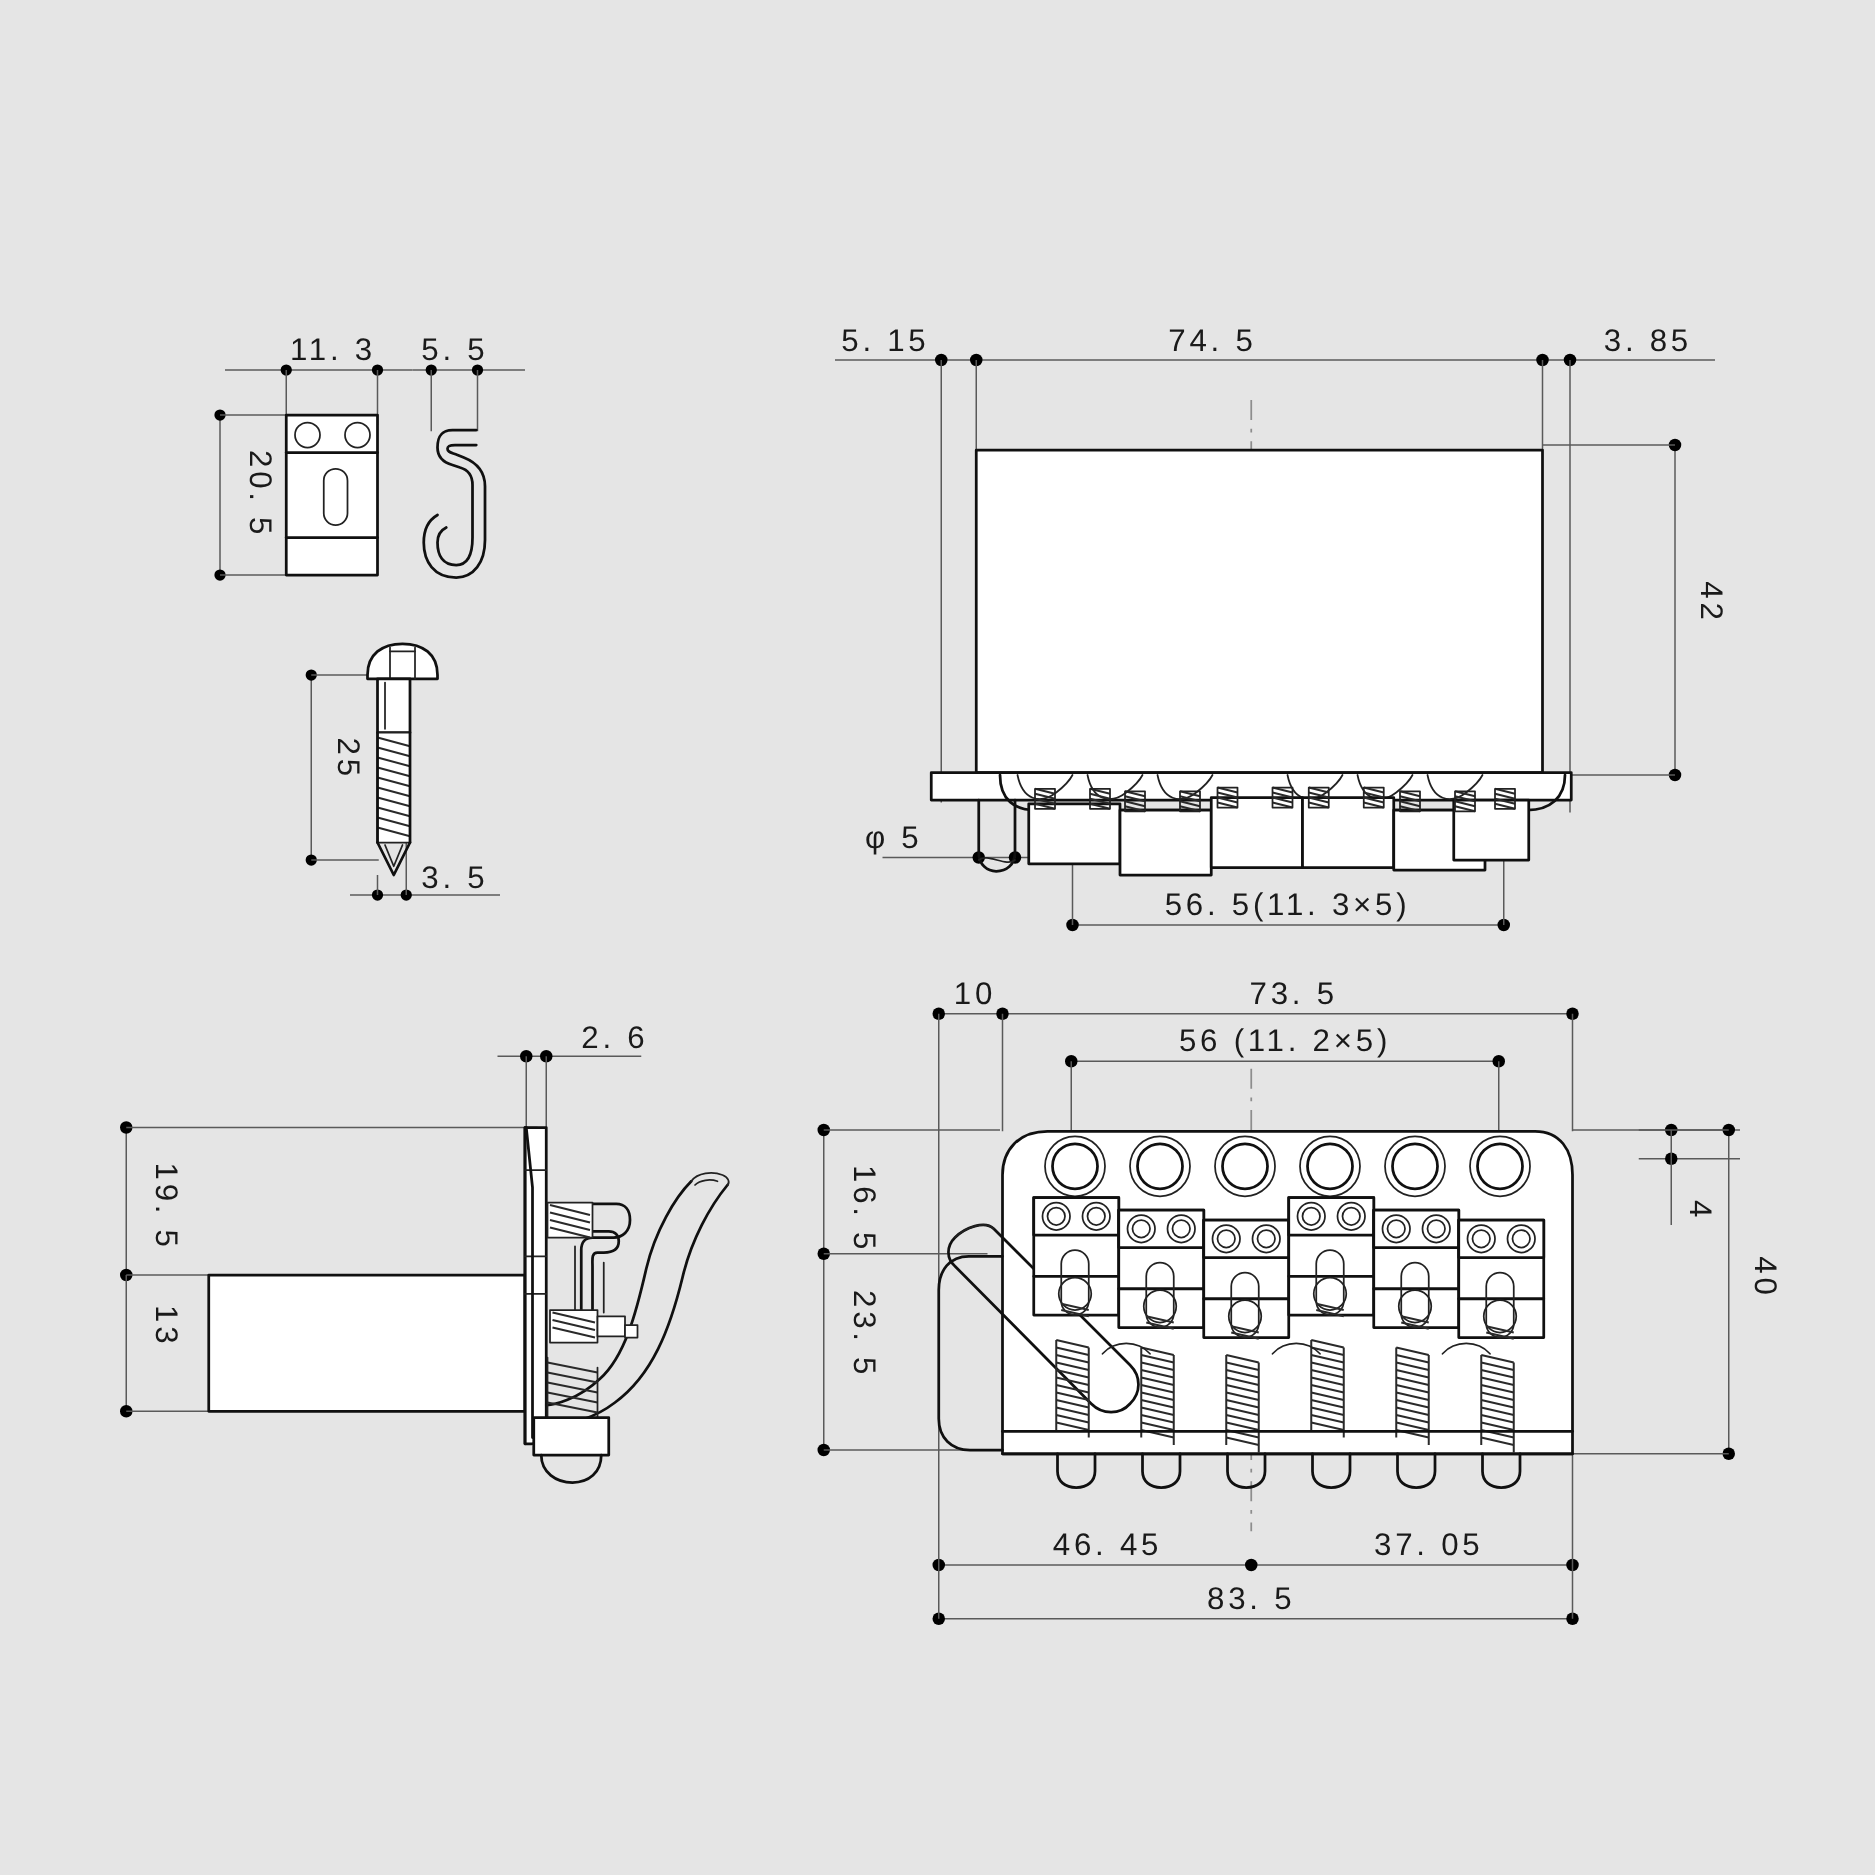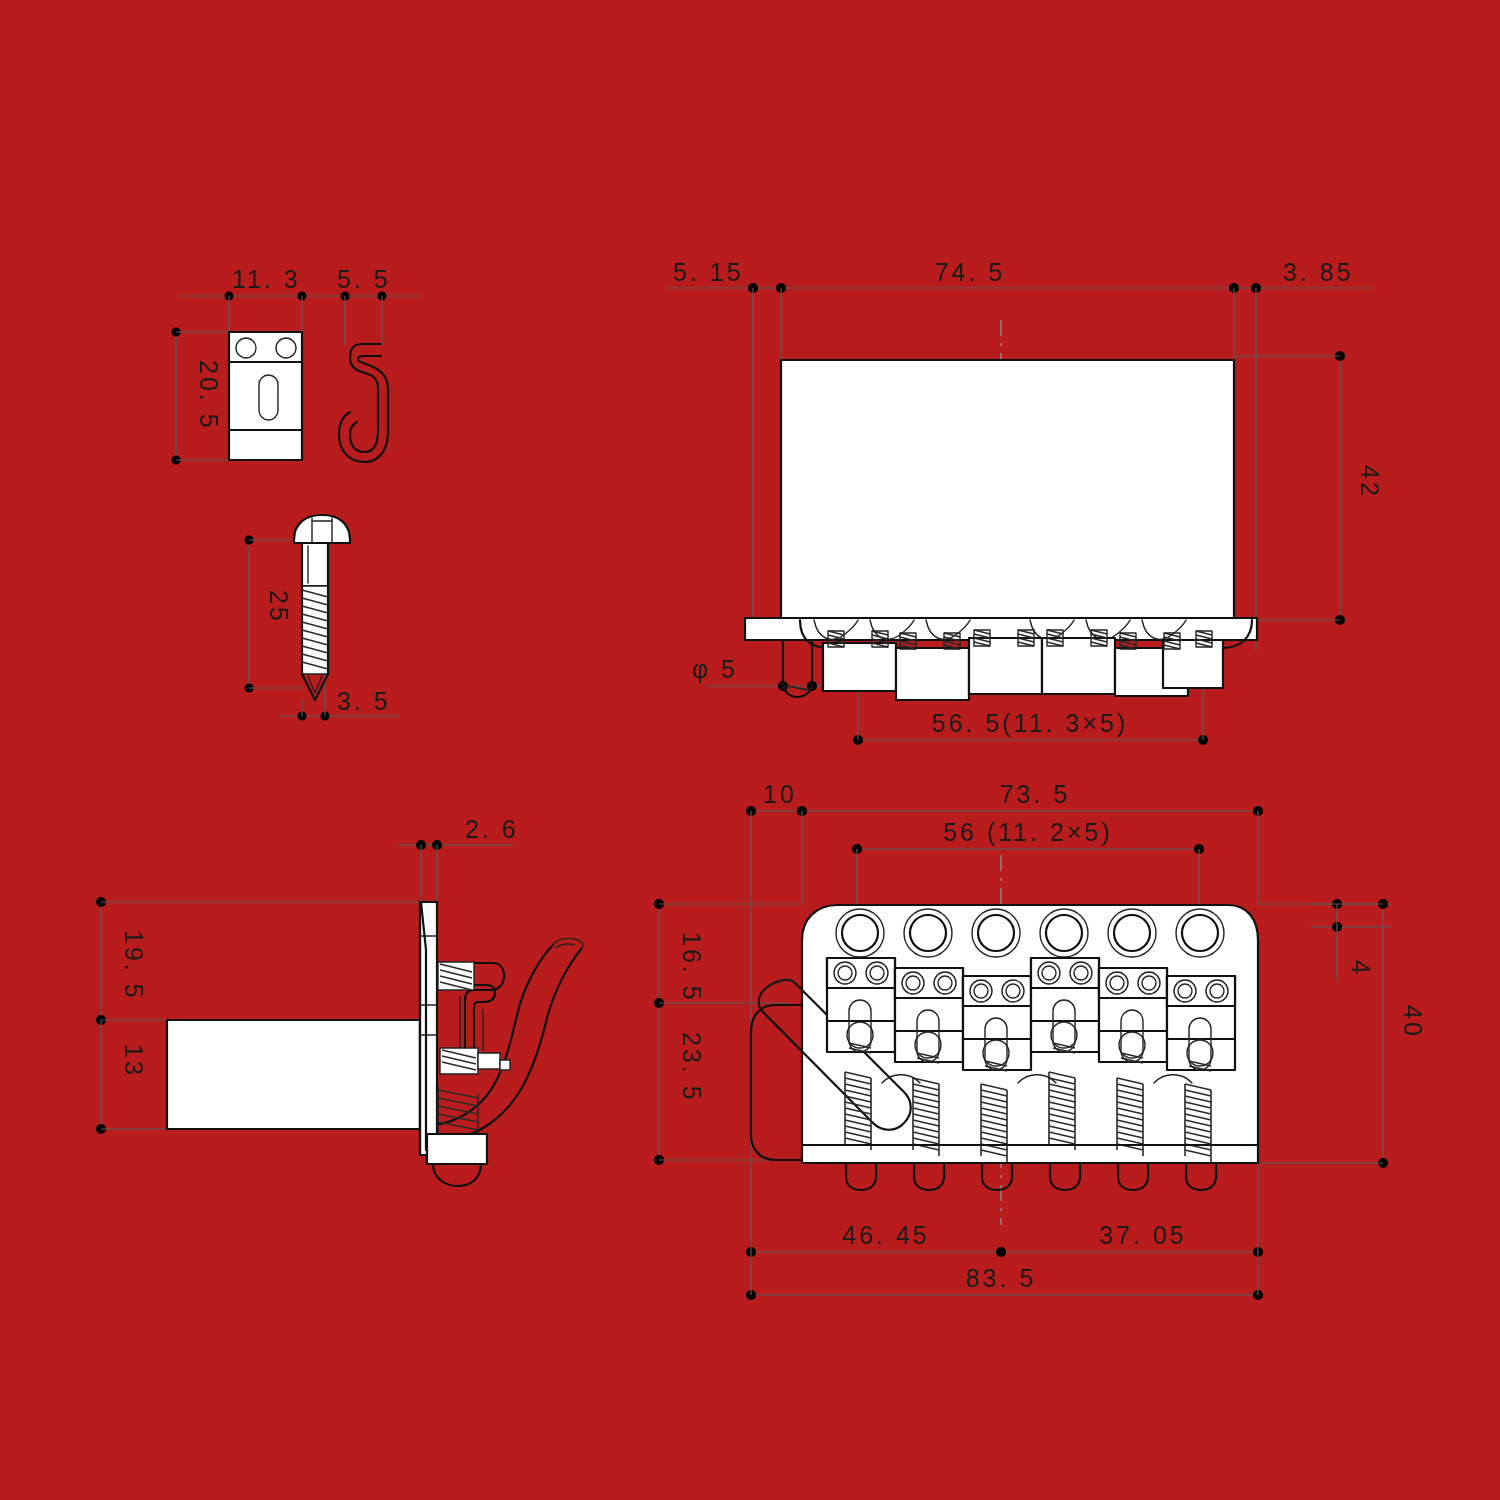--- a/index.html
+++ b/index.html
@@ -10,21 +10,21 @@
   body {
     width: 1500px;
     height: 1500px;
     font-family: "Liberation Sans", sans-serif;
     overflow: hidden;
   }
   #sheet {
     position: relative;
     width: 1500px;
     height: 1500px;
-    background: #b91c1c;
+    background: #e5e5e5;
   }
   svg#drawing {
     position: absolute;
     left: 0;
     top: 0;
     width: 1500px;
     height: 1500px;
   }
   .dimtext {
     font-family: "Liberation Sans", sans-serif;

